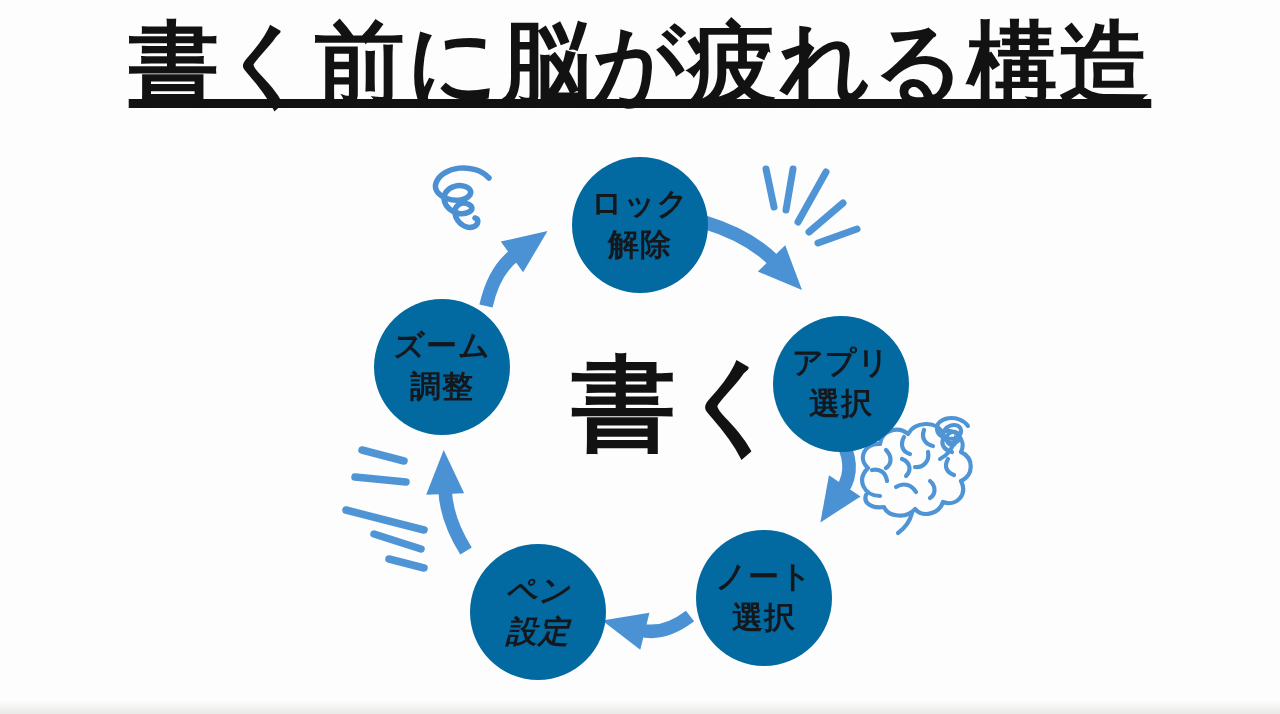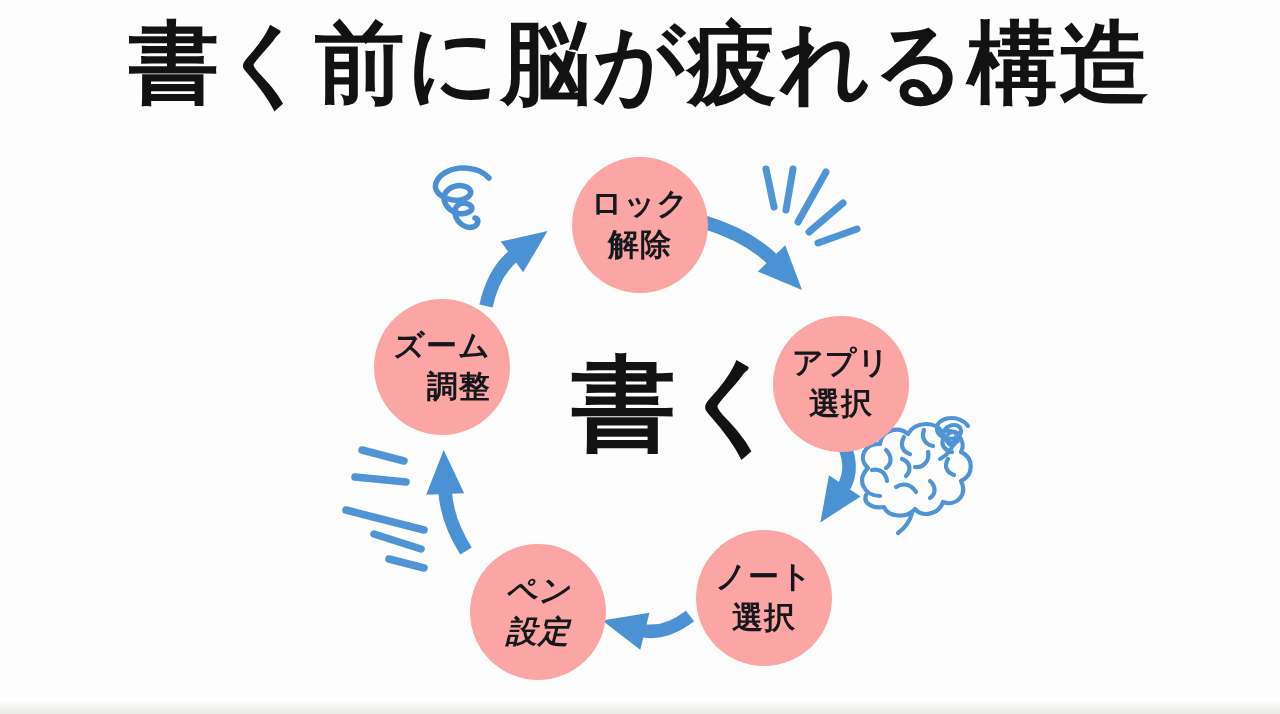--- a/index.html
+++ b/index.html
@@ -4,41 +4,41 @@
 <style>
   html,body{margin:0;padding:0;background:#888;}
   .slide{
     position:relative;width:1280px;height:714px;overflow:hidden;
     background:#fdfdfd;
     font-family:"Liberation Sans","DejaVu Sans",sans-serif;
   }
   .title{
     position:absolute;top:16px;left:0;width:1280px;
     text-align:center;font-size:90px;font-weight:900;color:#121212;
-    letter-spacing:2px;line-height:1.05;margin:0;white-space:nowrap;
+    letter-spacing:2px;line-height:1.05;margin:0;white-space:nowrap;text-decoration:underline;
   }
   .overlay{position:absolute;left:0;top:0;width:1280px;height:714px;pointer-events:none;}
   .step-circle{
     position:absolute;width:136px;height:136px;border-radius:50%;
-    background:#fca5a5;display:flex;align-items:center;justify-content:center;
+    background:#0369a1;display:flex;align-items:center;justify-content:center;
     text-align:center;
   }
   .step-label{
     white-space:pre-line;font-size:31px;font-weight:800;color:#14181d;
     line-height:1.32;letter-spacing:1px;
   }
   .center-label{
     position:absolute;left:480px;top:352px;width:310px;text-align:right;
     font-size:104px;font-weight:700;color:#121212;letter-spacing:4px;line-height:1;
   }
   .circle-unlock{left:572px;top:157px;}
   .circle-app{left:773px;top:316px;}
   .circle-note{left:696px;top:530px;}
   .circle-pen{left:470px;top:544px;font-style:italic;}
-  .circle-zoom{left:374px;top:299px;text-align:right;}
+  .circle-zoom{left:374px;top:299px;}
   .bottom-band{
     position:absolute;left:0;bottom:0;width:1280px;height:13px;
     background:linear-gradient(to bottom,rgba(200,200,196,0) 0%,rgba(185,185,180,0.22) 70%,rgba(185,185,180,0.28) 100%);
   }
 </style>
 </head>
 <body>
 
 <div class="slide">
 

